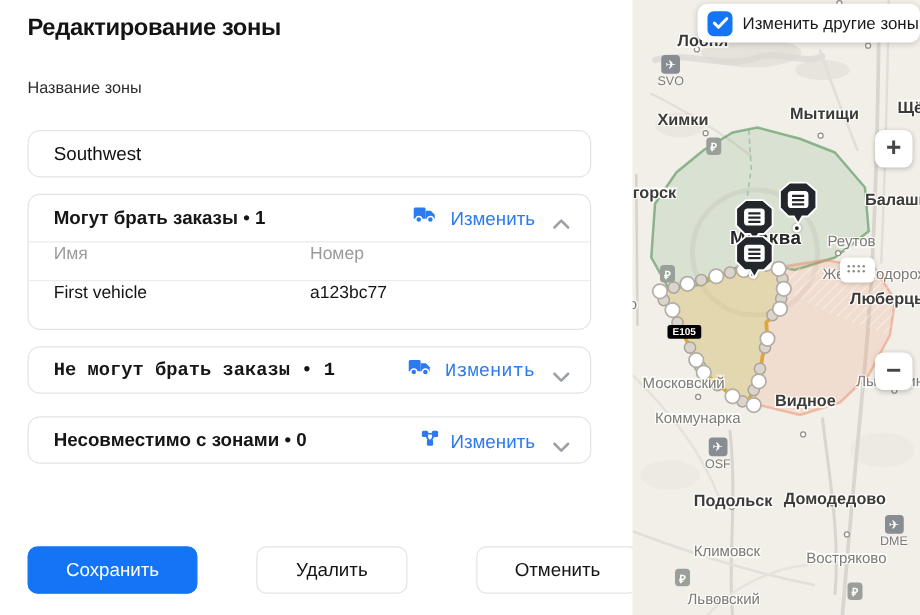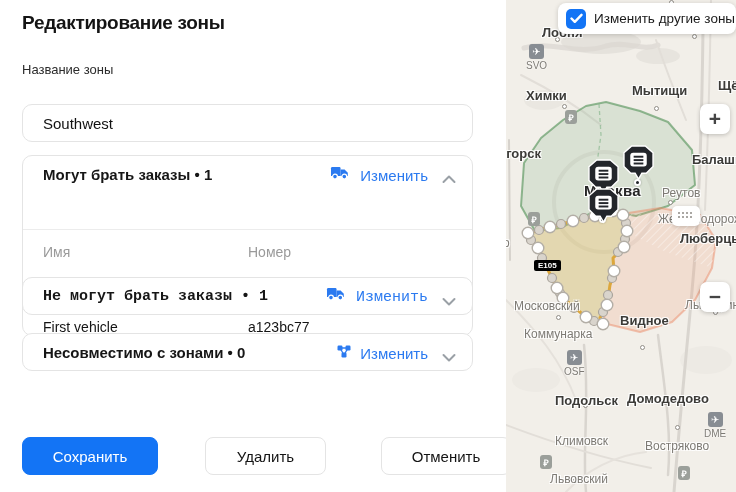--- a/index.html
+++ b/index.html
@@ -15,21 +15,21 @@
   .card { position: absolute; left: 22px; width: 451px; border: 1px solid #e4e4e4; border-radius: 10px; background: #fff; overflow: hidden; }
   .card-1 { top: 155px; }
   .card-2 { top: 277px; height: 38px; font-family: Liberation Mono, monospace; }
   .card-3 { top: 333px; height: 38px; }
   .card-head { height: 37px; display: flex; align-items: center; justify-content: space-between; padding: 0 16px 0 20px; cursor: pointer; gap: 40px; }
   .card-title { font-size: 15px; font-weight: 700; color: #161616; }
   .card-action { display: flex; align-items: flex-end; gap: 9px; }
   .link { font-size: 15px; color: #2b7af0; text-decoration: none; cursor: pointer; }
   .chev { display: flex; align-items: center; margin-left: 5px; }
 
-  .trow { display: flex; border-top: 1px solid #ececec; align-items: flex-end; margin-top: 36px; }
+  .trow { display: flex; border-top: 1px solid #ececec; align-items: flex-start; }
   .thead { height: 31px; color: #9a9a9a; font-size: 14px; }
   .tdata { height: 39px; color: #141414; font-size: 14px; }
   .tcell.c1 { width: 225px; padding-left: 20px; }
   .tcell.c2 { flex: 1; }
 
   .btn { position: absolute; top: 437px; height: 38px; border-radius: 8px; font-size: 15px; font-family: "Liberation Sans", sans-serif; cursor: pointer; border: 1px solid #e4e4e4; background: #fff; color: #141414; }
   .btn.primary { left: 22px; width: 136px; background: #1374f5; border-color: #1374f5; color: #fff; }
   .btn.delete { left: 205px; width: 121px; }
   .btn.cancel { left: 343px; width: 130px; margin-left: 38px; }
 

